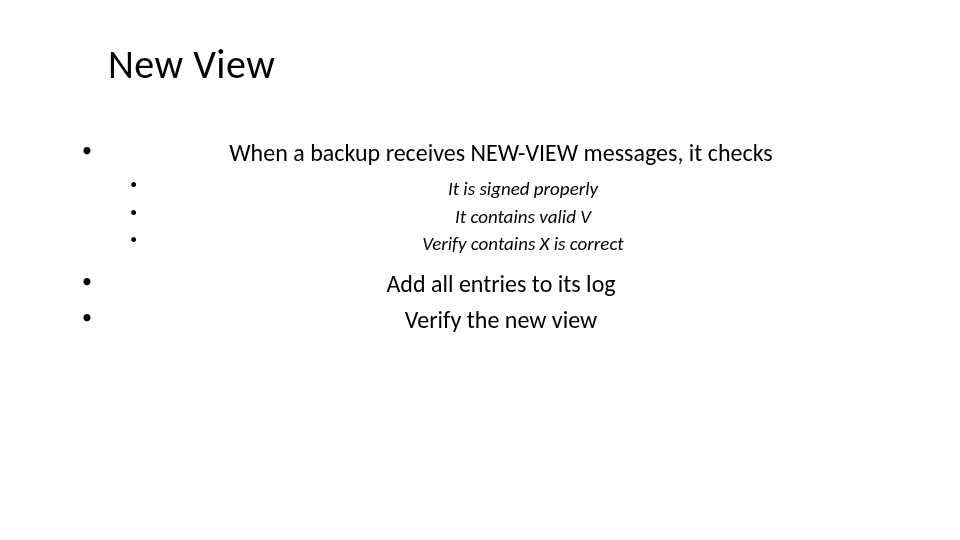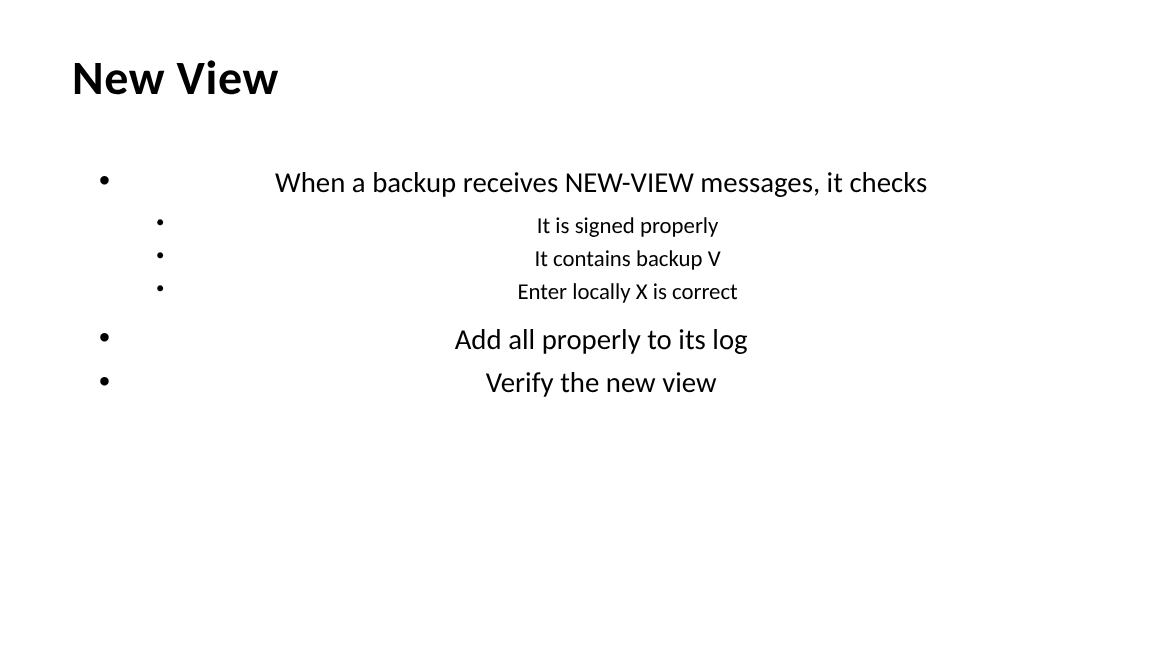--- a/index.html
+++ b/index.html
@@ -6,23 +6,24 @@
     body {
       width: 960px;
       height: 540px;
       background: #fff;
       font-family: Calibri, "Segoe UI", Arial, sans-serif;
       color: #000;
       padding: 40px 60px;
     }
     .title {
       font-size: 40px;
-      font-weight: 700;
+      font-weight: 400;
       margin-bottom: 48px;
       letter-spacing: 0.5px;
+      margin-left: 48px;
     }
     .level1 {
       list-style: none;
       padding-left: 22px;
       text-align: center;
     }
     .level1 > li {
       font-size: 24px;
       line-height: 1.35;
       margin-bottom: 4px;
@@ -40,38 +41,39 @@
       list-style: none;
       padding-left: 28px;
       margin-top: 6px;
       margin-bottom: 10px;
     }
     .level2 > li {
       font-size: 19px;
       line-height: 1.45;
       position: relative;
       padding-left: 16px;
+      font-style: italic;
     }
     .level2 > li::before {
       content: "•";
       position: absolute;
       left: 0;
       top: 0;
       font-size: 14px;
     }
   </style>
 </head>
 <body>
 
 <h1 class="title">New View</h1>
 
 <ul class="level1">
   <li>
     <span>When a backup receives NEW-VIEW messages, it checks</span>
     <ul class="level2">
       <li><span>It is signed properly</span></li>
-      <li><span>It contains backup V</span></li>
-      <li><span>Enter locally X is correct</span></li>
+      <li><span>It contains valid V</span></li>
+      <li><span>Verify contains X is correct</span></li>
     </ul>
   </li>
-  <li><span>Add all properly to its log</span></li>
+  <li><span>Add all entries to its log</span></li>
   <li><span>Verify the new view</span></li>
 </ul>
 
 </body></html>

